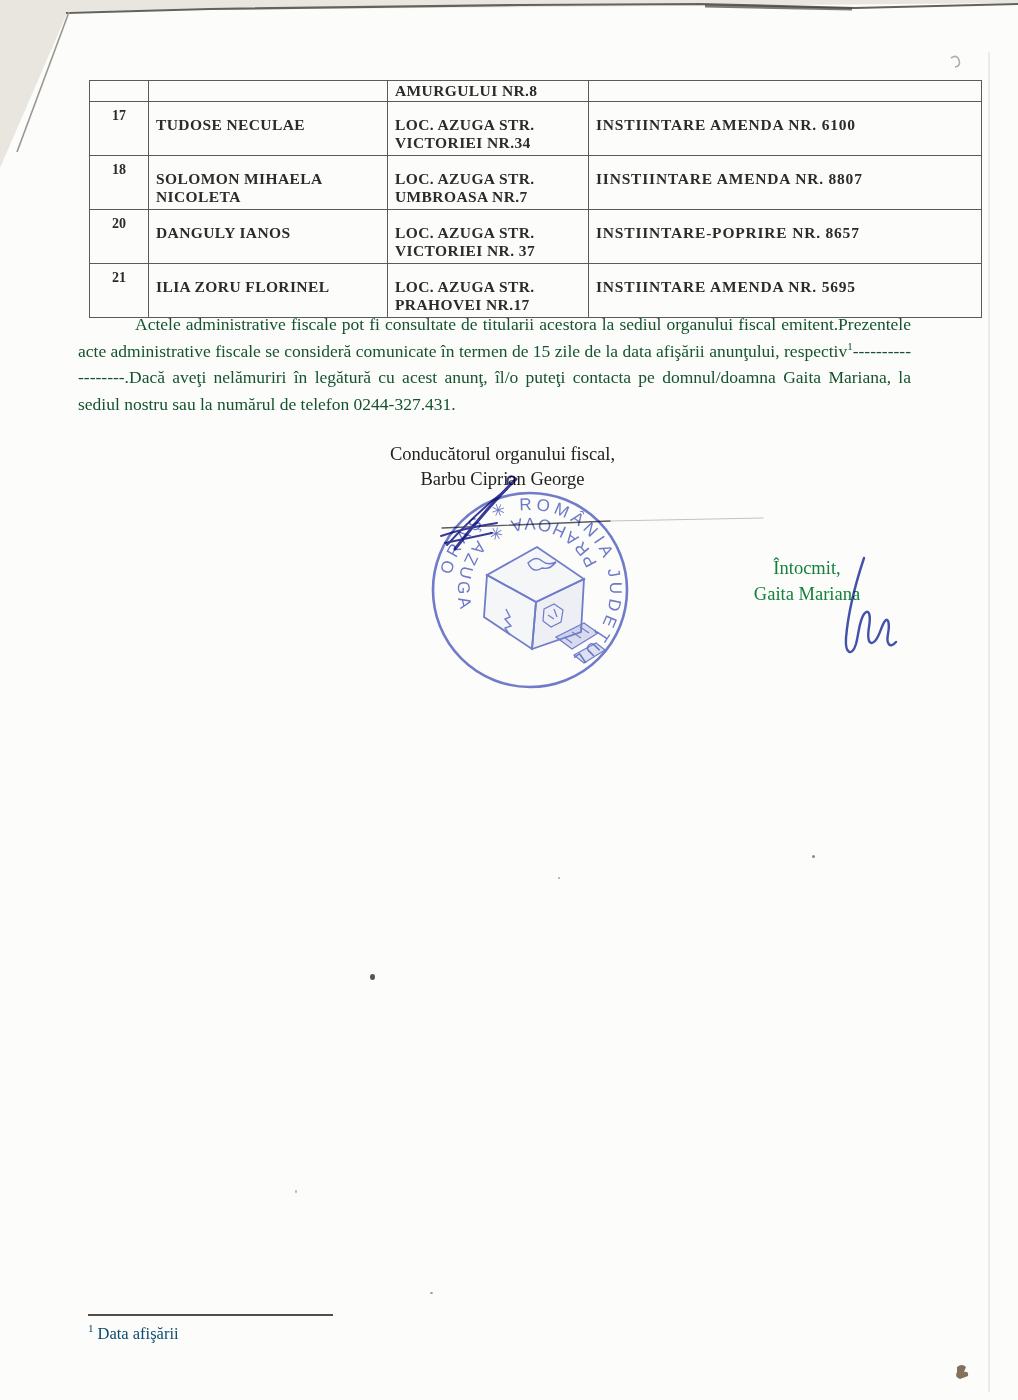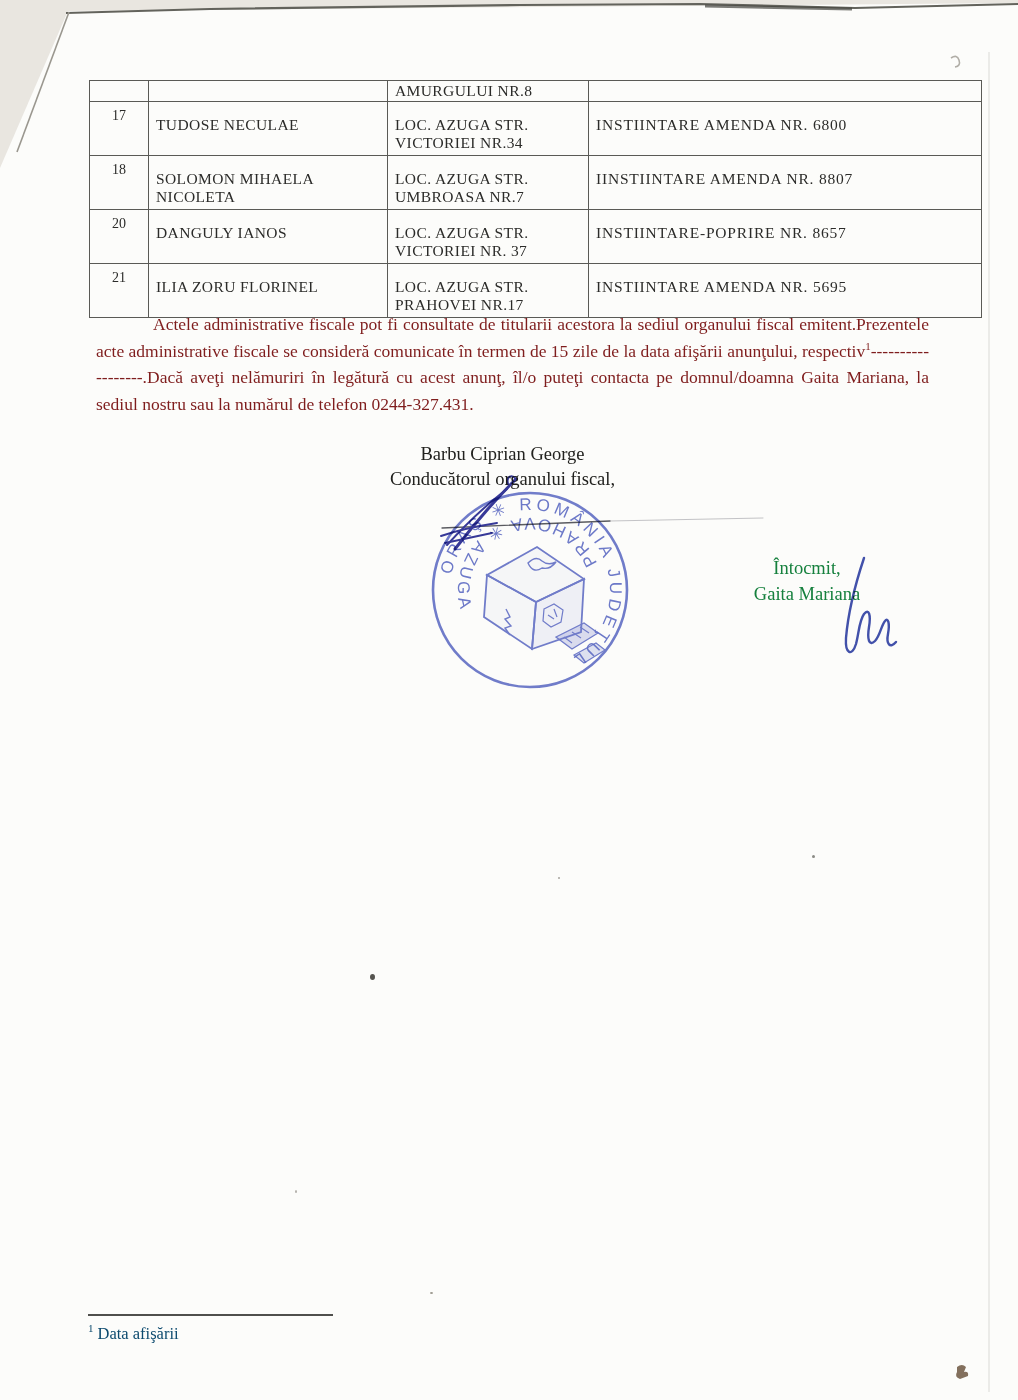--- a/index.html
+++ b/index.html
@@ -23,35 +23,36 @@
     width:836px;
     color:#2b2b29;
   }
   .doc-table td{
     border:1.5px solid #5a5a56;
     vertical-align:top;
     padding:14px 7px 2px 7px;
     font-size:15.5px;
     letter-spacing:.4px;
     line-height:18.5px;
+    font-weight:bold;
   }
   .doc-table td.no{
     width:44px;text-align:center;font-size:14px;padding-top:5px;letter-spacing:0;
   }
   .doc-table td.name{width:224px;}
   .doc-table td.addr{width:186px;}
   .doc-table td.doc{width:378px;letter-spacing:.8px;}
   .doc-table tr.partial td{height:17px;padding-top:1px;padding-bottom:0;}
   .doc-table tr.full td{height:33px;}
   
   .para{
-    position:absolute;left:96px;top:311px;width:833px;
+    position:absolute;left:78px;top:311px;width:833px;
     font-size:17.5px;line-height:26.5px;
     text-align:justify;text-indent:57px;
-    color:#7f1d1d;
+    color:#14532d;
   }
   .para sup{font-size:11px;line-height:0;}
   
   .sig-left{
     position:absolute;left:320px;top:442px;width:365px;
     text-align:center;font-size:18.5px;line-height:25px;color:#22221f;
   }
   .sig-right{
     position:absolute;left:714px;top:555px;width:186px;
     text-align:center;font-size:18.5px;line-height:26px;color:#15803d;
@@ -100,21 +101,21 @@
         </td>
     <td class="doc"></td>
   </tr>
   <tr class="full">
     <td class="no">17</td>
     <td class="name">TUDOSE NECULAE</td>
     <td class="addr">
       <div>LOC. AZUGA STR.</div>
       <div>VICTORIEI NR.34</div>
     </td>
-    <td class="doc">INSTIINTARE AMENDA NR. 6800</td>
+    <td class="doc">INSTIINTARE AMENDA NR. 6100</td>
   </tr>
   <tr class="full">
     <td class="no">18</td>
     <td class="name">SOLOMON MIHAELA NICOLETA</td>
     <td class="addr">
       <div>LOC. AZUGA STR.</div>
       <div>UMBROASA NR.7</div>
     </td>
     <td class="doc">IINSTIINTARE AMENDA NR. 8807</td>
   </tr>
@@ -135,22 +136,22 @@
       <div>PRAHOVEI NR.17</div>
     </td>
     <td class="doc">INSTIINTARE AMENDA NR. 5695</td>
   </tr>
 </tbody>
   </table>
 
 <div class="para"><span>Actele administrative fiscale pot fi consultate de titularii acestora la sediul organului fiscal emitent.Prezentele acte administrative fiscale se consideră comunicate în termen de 15 zile de la data afişării anunţului, respectiv</span><sup>1</sup><span>------------------.Dacă aveţi nelămuriri în legătură cu acest anunţ, îl/o puteţi contacta pe domnul/doamna Gaita Mariana, la sediul nostru sau la numărul de telefon 0244-327.431.</span></div>
 
 <div class="sig-left">
+  <div>Conducătorul organului fiscal,</div>
   <div>Barbu Ciprian George</div>
-  <div>Conducătorul organului fiscal,</div>
 </div>
 
 <div class="sig-right">
   <div>Întocmit,</div>
   <div>Gaita Mariana</div>
 </div>
 
 <svg class="stamp-svg" viewBox="0 0 212 212">
   <g stroke="#5e6cc7" fill="none" opacity="0.88">
     <circle cx="106" cy="103" r="97" stroke-width="2.6"></circle>

